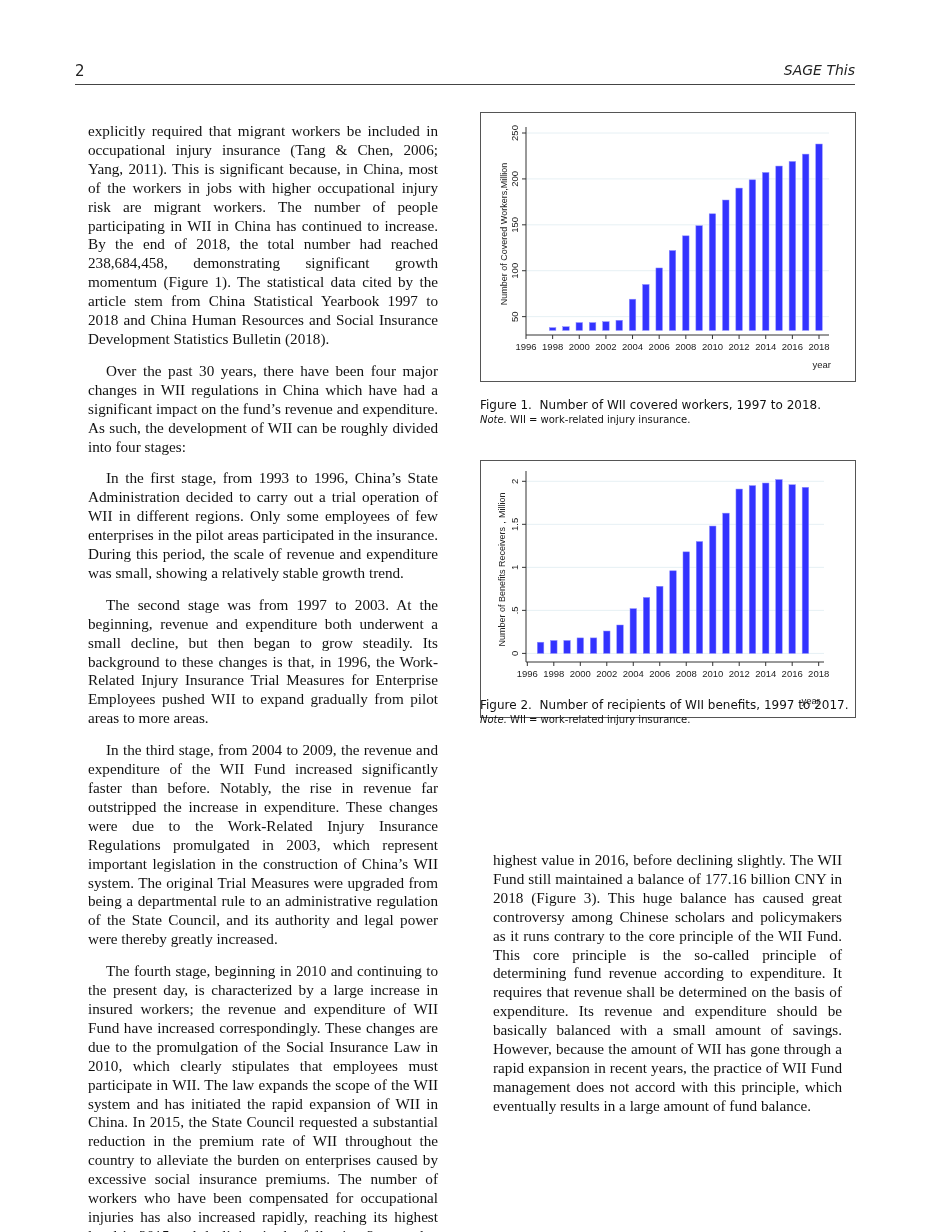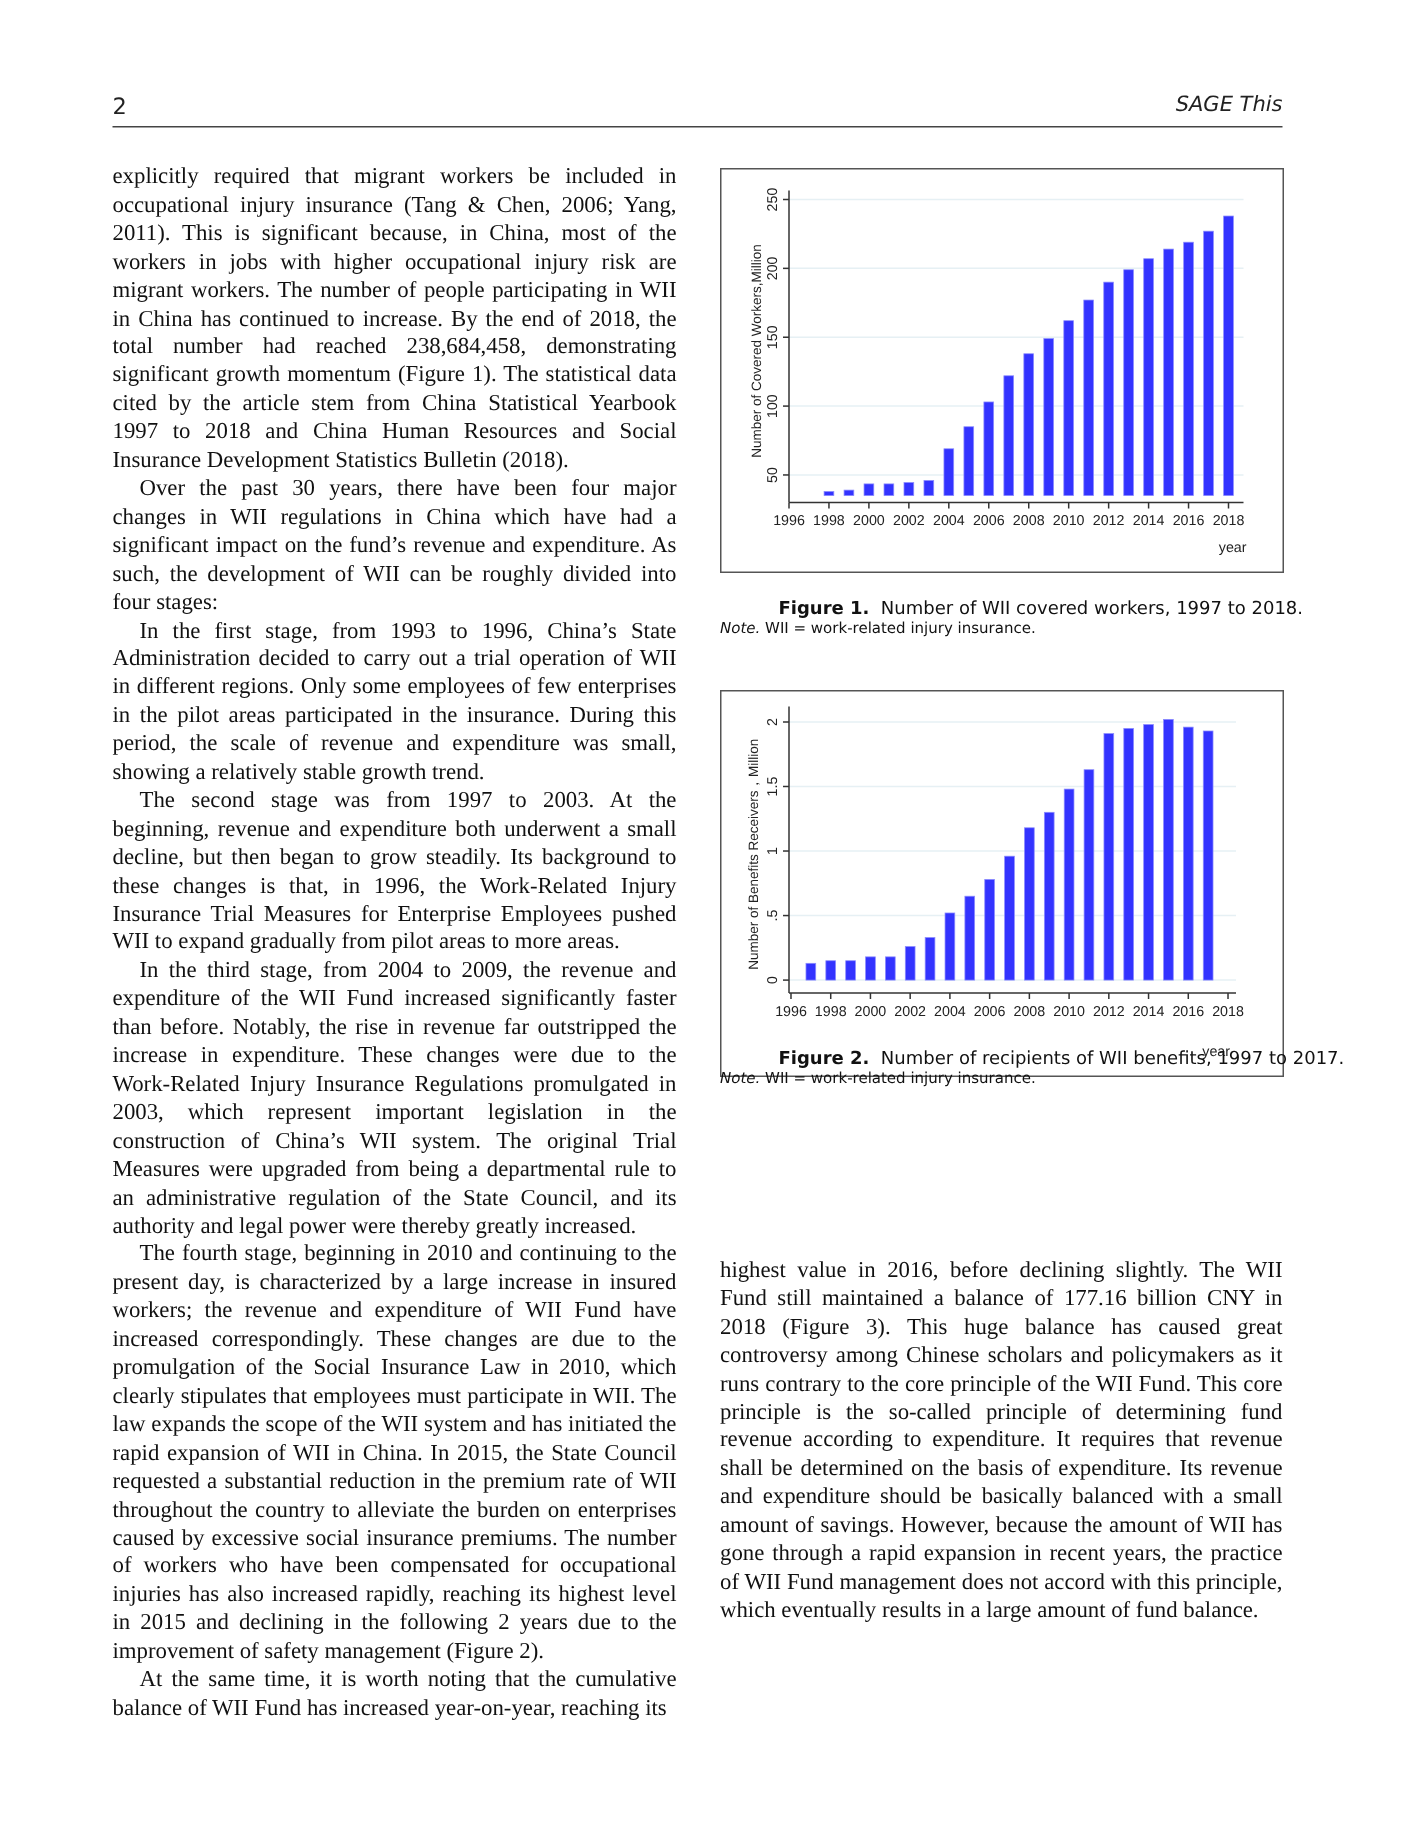--- a/index.html
+++ b/index.html
@@ -3,29 +3,29 @@
 <meta charset="utf-8">
 <style>
   html, body { margin: 0; padding: 0; background: #ffffff; }
   body { width: 952px; height: 1232px; position: relative; overflow: hidden; }
   .page-header { position: absolute; left: 75px; top: 62px; width: 780px; height: 22px; border-bottom: 1.5px solid #444; }
   .page-number { position: absolute; left: 0; top: 0; font-family: "DejaVu Sans", sans-serif; font-size: 15px; color: #222; }
   .journal-name { position: absolute; right: 0; top: 0; font-family: "DejaVu Sans", sans-serif; font-style: italic; font-size: 14px; color: #222; }
   .column { position: absolute; font-family: "Liberation Serif", serif; font-size: 15.2px; line-height: 18.9px; color: #111; text-align: justify; }
   .col-left { left: 75px; top: 109px; width: 376px; }
   .col-right { left: 480px; top: 838px; width: 375px; }
-  .column p { margin: 0; text-indent: 18px; }
+  .column p { margin: 13px; text-indent: 18px; }
   .column p.noindent { text-indent: 0; }
   .figure-box { position: absolute; border: 1.3px solid #555; background: #fff; }
   #fig1 { left: 480px; top: 112px; width: 374px; height: 268px; }
   #fig2 { left: 480px; top: 460px; width: 374px; height: 256px; }
   .figure-box svg { position: absolute; left: 0; top: 0; }
   .caption { position: absolute; left: 480px; width: 380px; font-family: "DejaVu Sans", sans-serif; color: #111; }
   .caption .cap-line { font-size: 12px; line-height: 15px; white-space: nowrap; }
-  .caption .cap-label { font-weight: bold; margin-left: 39px; }
+  .caption .cap-label { font-weight: normal; }
   .caption .note-line { font-size: 10px; line-height: 14px; white-space: nowrap; }
   .caption .note-label { font-style: italic; }
   #cap1 { top: 398px; }
   #cap2 { top: 698px; }
   svg text { font-family: "Liberation Sans", sans-serif; fill: #222; }
 </style>
 </head>
 <body>
 
 <div class="page-header">

